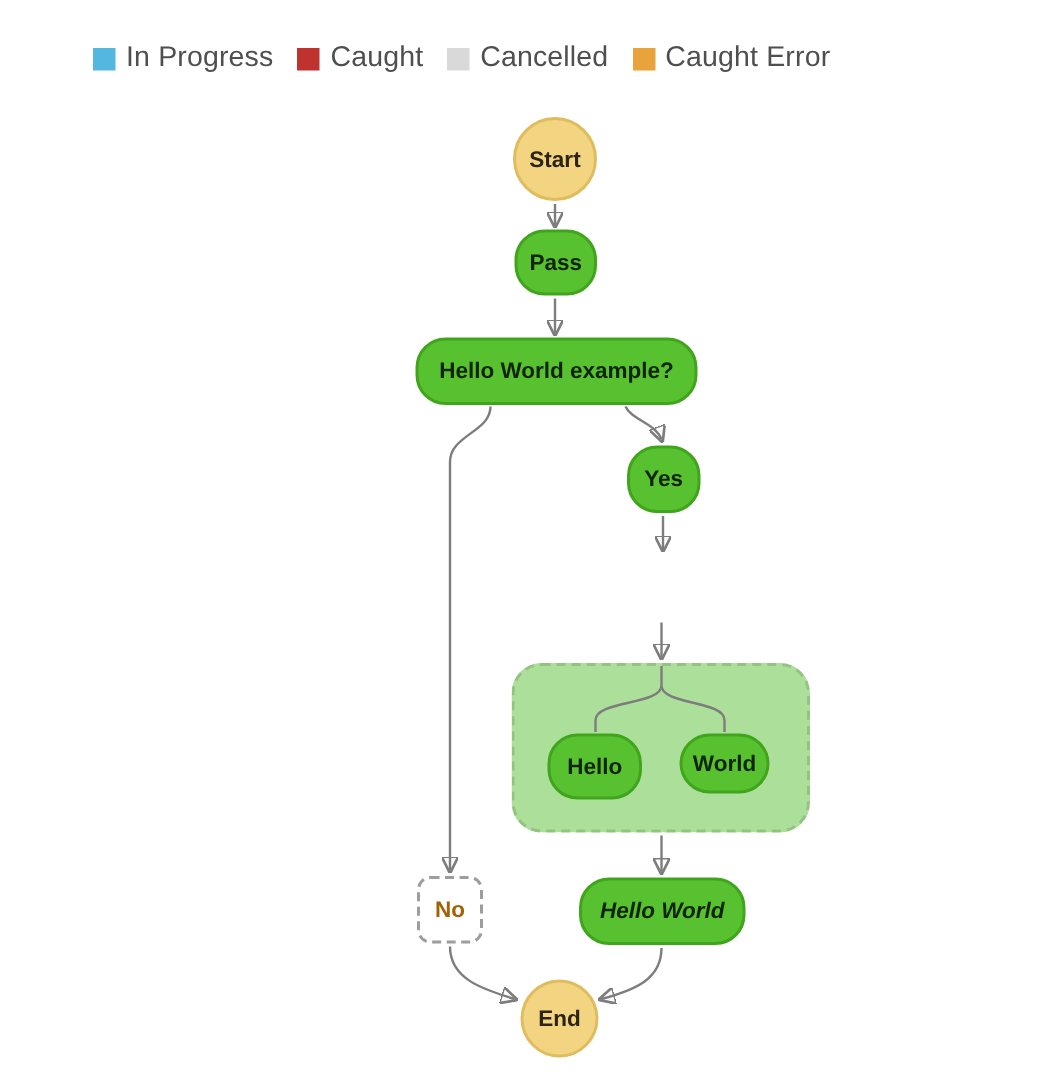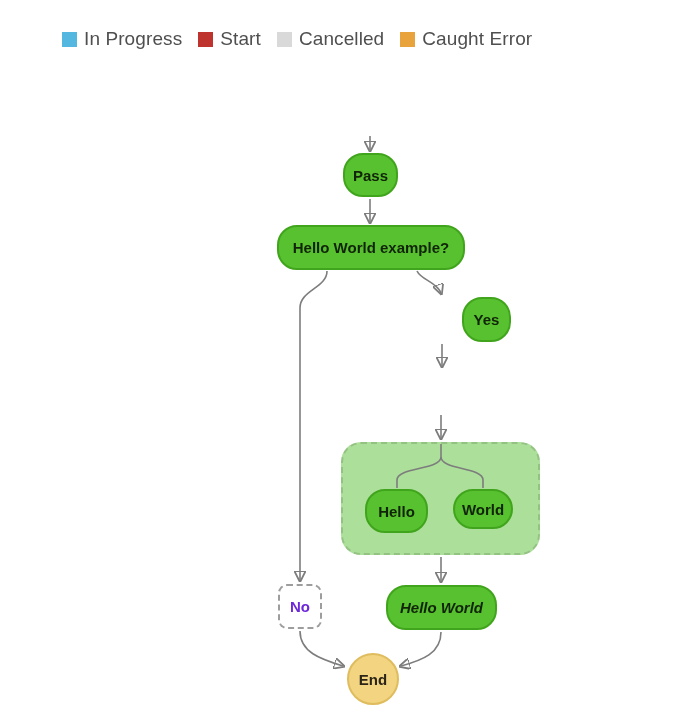--- a/index.html
+++ b/index.html
@@ -67,28 +67,28 @@
   }
   .parallel-box {
     background: #ace09a;
     border: 2px dashed #94c283;
     border-radius: 20px;
   }
   .no-box {
     background: #ffffff;
     border: 2px dashed #9d9d9d;
     border-radius: 9px;
-    color: #6d28d9;
+    color: #a16207;
   }
 
   
   .n-start      { left: 342px; top:  78px; width: 56px;  height: 56px; }
   .n-pass       { left: 343px; top: 153px; width: 55px;  height: 44px; }
   .n-choice     { left: 277px; top: 225px; width: 188px; height: 45px; }
-  .n-yes        { left: 418px; top: 297px; width: 49px;  height: 45px; margin-left: 44px; }
+  .n-yes        { left: 418px; top: 297px; width: 49px;  height: 45px; }
   .n-wait       { left: 392px; top: 370px; width: 98px;  height: 43px; }
   .n-parallel   { left: 341px; top: 442px; width: 199px; height: 113px; }
   .n-hello      { left: 365px; top: 489px; width: 63px;  height: 44px; }
   .n-world      { left: 453px; top: 489px; width: 60px;  height: 40px; }
   .n-no         { left: 278px; top: 584px; width: 44px;  height: 45px; }
   .n-helloworld { left: 386px; top: 585px; width: 111px; height: 45px; font-style: italic; }
   .n-end        { left: 347px; top: 653px; width: 52px;  height: 52px; }
 
   .connectors {
     position: absolute;
@@ -108,21 +108,21 @@
 
 <div class="canvas">
 
   <div class="legend">
     <div class="legend-item">
       <span class="swatch" style="background-color: rgb(84, 183, 224);"></span>
       <span class="legend-label">In Progress</span>
     </div>
     <div class="legend-item">
       <span class="swatch" style="background-color: rgb(191, 51, 47);"></span>
-      <span class="legend-label">Start</span>
+      <span class="legend-label">Caught</span>
     </div>
     <div class="legend-item">
       <span class="swatch" style="background-color: rgb(217, 217, 217);"></span>
       <span class="legend-label">Cancelled</span>
     </div>
     <div class="legend-item">
       <span class="swatch" style="background-color: rgb(232, 163, 60);"></span>
       <span class="legend-label">Caught Error</span>
     </div>
   </div>
@@ -142,20 +142,23 @@
     <path d="M442 344 V366" marker-end="url(#arrow)"></path>
     <path d="M441 415 V438" marker-end="url(#arrow)"></path>
     <path d="M441 444 V457"></path>
     <path d="M441 457 C441 470 397 467 397 480 V488"></path>
     <path d="M441 457 C441 470 483 467 483 480 V488"></path>
     <path d="M441 557 V581" marker-end="url(#arrow)"></path>
     <path d="M300 631 C300 652 320 659 343 666" marker-end="url(#arrow)"></path>
     <path d="M441 632 C441 653 423 660 401 666" marker-end="url(#arrow)"></path>
   </svg>
 
+  <div class="node terminal-circle n-start">
+    <span>Start</span>
+  </div>
 
   <div class="node green-box n-pass">
     <span>Pass</span>
   </div>
 
   <div class="node green-box n-choice">
     <span>Hello World example?</span>
   </div>
 
   <div class="node green-box n-yes">

